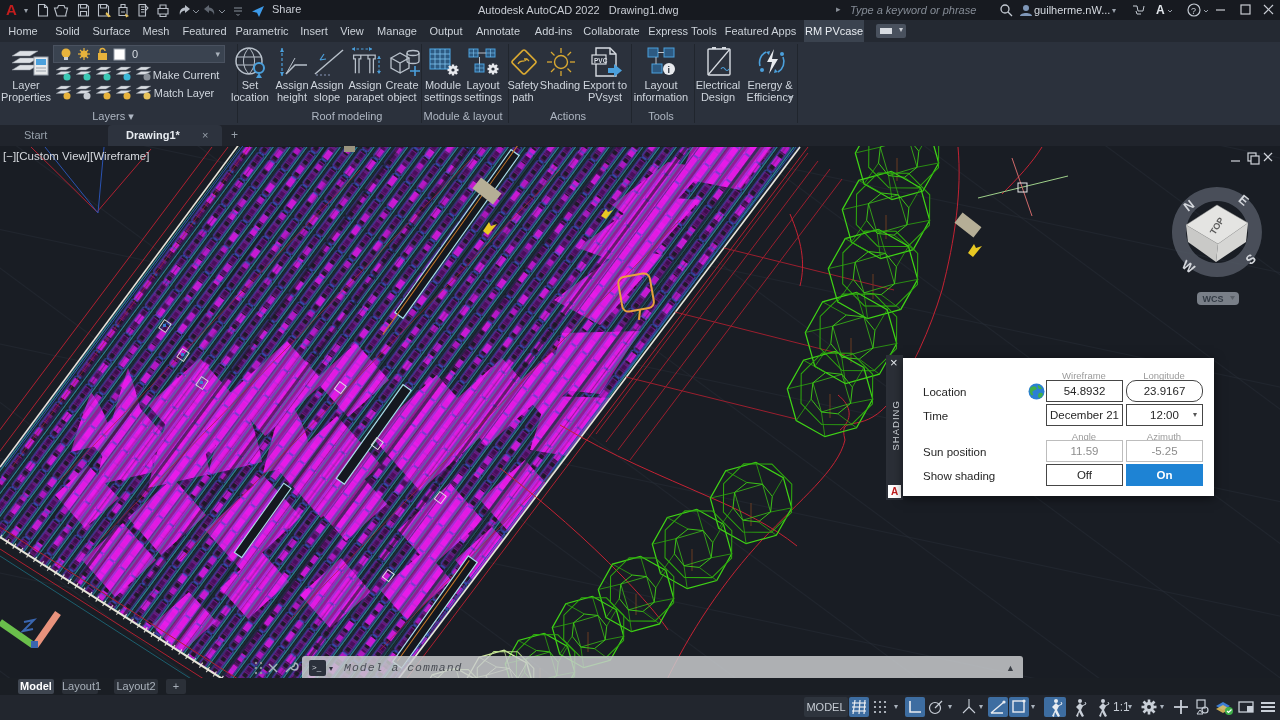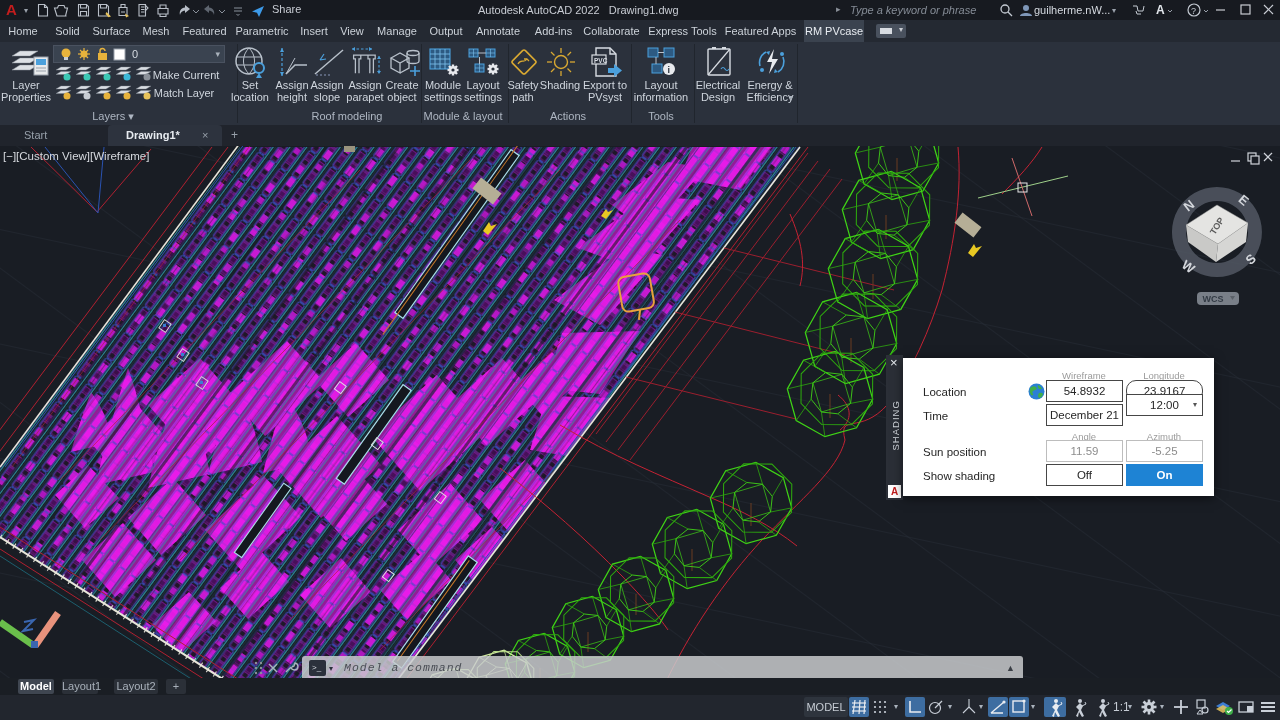--- a/index.html
+++ b/index.html
@@ -813,21 +813,21 @@
         <span class="hdr" style="left:223px;top:12px;">Longitude</span>
         <span class="hdr" style="left:143px;top:73px;">Angle</span>
         <span class="hdr" style="left:223px;top:73px;">Azimuth</span>
         <svg style="position:absolute;left:125px;top:25px" width="17" height="17" viewBox="0 0 17 17">
           <circle cx="8.5" cy="8.5" r="8" fill="#2a7fd4"></circle>
           <path d="M2,5 q3,-3 6,-1 q2,2 -1,3 q-4,1 -2,4 q1,2 -2,1 q-2,-3 -1,-7z M11,10 q3,-1 4,1 q-1,4 -4,4 q-2,-2 0,-5z M10,2 q3,1 4,4 l-3,0 q-2,-2 -1,-4z" fill="#3fae49"></path>
         </svg>
         <input class="inp" style="left: 143px; top: 22px;" value="54.8932">
         <input class="inp" style="left: 223px; top: 22px; border-radius: 10px;" value="23.9167">
         <input class="inp" style="left: 143px; top: 46px;" value="December 21">
-        <div class="inp" style="left:223px;top:36px;">12:00<span style="position:absolute;right:5px;top:0;color:#555;font-size:8px;">▾</span></div>
+        <div class="inp" style="left:223px;top:46px;">12:00<span style="position:absolute;right:5px;top:0;color:#555;font-size:8px;">▾</span></div>
         <input class="inp dis" style="left: 143px; top: 82px;" value="11.59">
         <input class="inp dis" style="left: 223px; top: 82px;" value="-5.25">
         <div class="inp" style="left:143px;top:106px;">Off</div>
         <div class="inp on" style="left:223px;top:106px;">On</div>
       </div>
     </div>
 <div id="cmdbar">
       <div style="position:absolute;left:7px;top:4px;width:17px;height:16px;background:#2b313c;border-radius:2px;">
         <span style="color:#d5dae0;font-size:8px;position:absolute;left:3px;top:3px;">&gt;_</span>
       </div>

